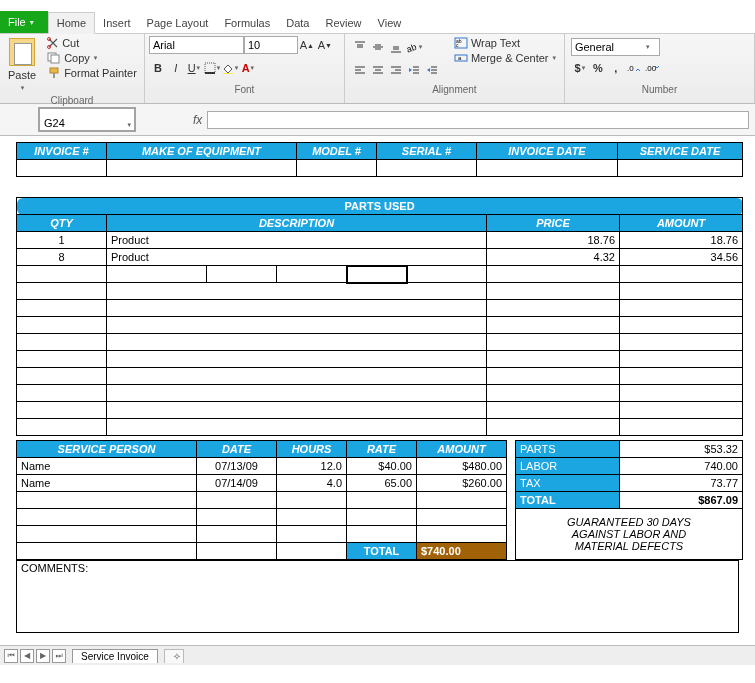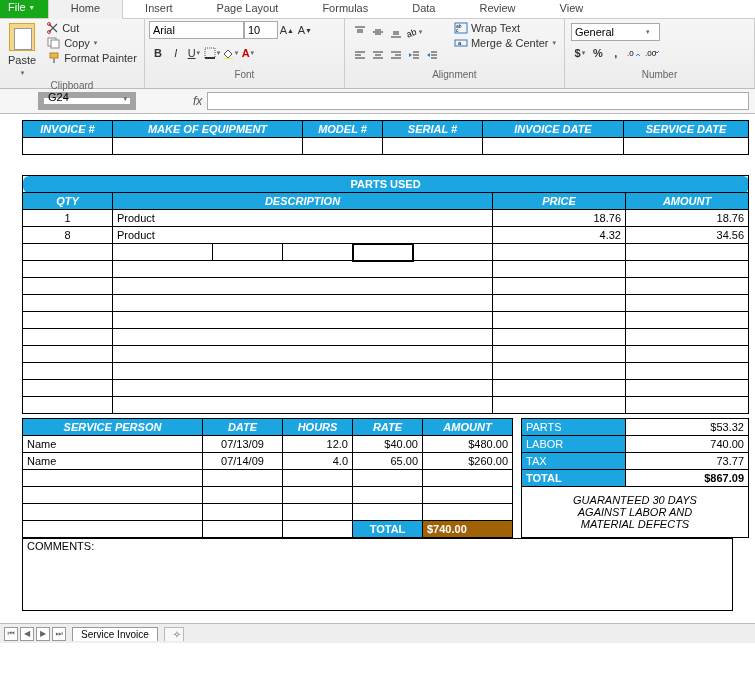--- a/index.html
+++ b/index.html
@@ -1,42 +1,42 @@
 <!DOCTYPE html>
 <html><head>
 <meta charset="utf-8">
 <style>
 * { box-sizing: border-box; margin: 0; padding: 0; }
 body { font-family: "Segoe UI", Tahoma, sans-serif; font-size: 11px; background: #fff; width: 755px; }
-.ribbon-tabs { display: flex; align-items: flex-end; height: 19px; background: #fff; border-bottom: 1px solid #ccc; }
+.ribbon-tabs { display: flex; align-items: flex-end; height: 34px; background: #fff; border-bottom: 1px solid #ccc; }
 .file-tab { background: #16a818; color: #fff; padding: 3px 14px 3px 8px; font-size: 11px; height: 22px; display: flex; align-items: center; }
 .file-tab .drop { font-size: 8px; margin-left: 4px; opacity: .85; }
-.tab { padding: 4px 22px; color: #444; cursor: pointer; }
+.tab { padding: 4px 8px; color: #444; cursor: pointer; }
 .tab.active { background: #f1f1f1; border: 1px solid #ccc; border-bottom: 1px solid #f1f1f1; margin-bottom:-1px; }
 .ribbon { background: linear-gradient(#f6f6f6,#ececec); border-bottom: 1px solid #bbb; display: flex; height: 70px; }
 .group { border-right: 1px solid #ccc; display: flex; flex-direction: column; padding: 2px 4px 0; }
 .group-body { flex: 1; display: flex; align-items: flex-start; }
 .group-label { text-align: center; color: #666; font-size: 10px; padding: 1px 0 8px; }
 .btn { display: flex; align-items: center; gap: 3px; padding: 1px 3px; color: #333; cursor: pointer; white-space: nowrap; }
 .paste-col { display: flex; flex-direction: column; align-items: center; padding: 2px 4px; }
 .paste-ico { width: 26px; height: 28px; background: #f6d78a; border: 1px solid #d1a832; position: relative; }
 .paste-ico::after{content:'';position:absolute;top:4px;left:4px;width:16px;height:20px;background:#fff;border:1px solid #999;}
 .mini-ico { width: 14px; height: 12px; display: inline-block; }
 .cut-ico{width:12px;height:12px;display:inline-block;}
 .font-box, .size-box { border: 1px solid #aaa; background: #fff; font-size: 11px; height: 18px; }
 .font-box{ width:95px; padding:1px 3px;}
-.size-box{ width:34px; padding:1px 3px;}
+.size-box{ width:54px; padding:1px 3px;}
 .icon-btn { width: 18px; height: 18px; display: inline-flex; align-items: center; justify-content: center; cursor: pointer; font-size: 11px; color:#333;}
 .dd{font-size:7px;color:#666;margin-left:1px;}
-.name-box { border: 6px solid #a3a3a3; background: #fff; width: 98px; height: 18px; padding: 1px 18px 1px 4px; font-size: 11px; display:flex; align-items:flex-end; position:relative;}
+.name-box { border: 2px solid #a3a3a3; background: #fff; width: 98px; height: 25px; padding: 1px 18px 1px 4px; font-size: 11px; display:flex; align-items:flex-end; position:relative;}
 .name-box .drop-i{position:absolute;right:3px;font-size:7px;color:#666;}
 .fx-bar { display:flex; align-items:center; gap:2px; padding:3px 6px; border-bottom:1px solid #bbb; background:#f5f5f5;}
 .fx-input{flex:1;border:1px solid #aaa;height:18px;background:#fff;}
 .fx-label{font-style:italic;font-size:12px;color:#555;padding:0 3px;}
-.sheet-area{ padding: 0 22px; font-family: Arial, sans-serif; }
+.sheet-area{ padding: 0 16px; font-family: Arial, sans-serif; }
 table.inv { border-collapse: collapse; width: 100%; table-layout: fixed; }
 table.inv td, table.inv th { border: 1px solid #000; padding: 1px 4px; font-size: 11px; height: 17px; overflow:hidden; }
 .hdr { background: #1ba5e1; color: #fff; font-weight: bold; text-align: center; font-style: italic; }
 .sec-title{ background:#1ba5e1; color:#fff; font-weight:bold; text-align:center; font-size:12px;border-radius:6px;}
 .r{text-align:right;}
 .c{text-align:center;}
 .sum-lab{background:#1ba5e1;color:#fff;padding-left:6px;}
 .sum-val{text-align:right;font-weight:normal;}
 .total-row .sum-lab{font-weight:bold;}
 .total-row .sum-val{font-weight:bold;}

